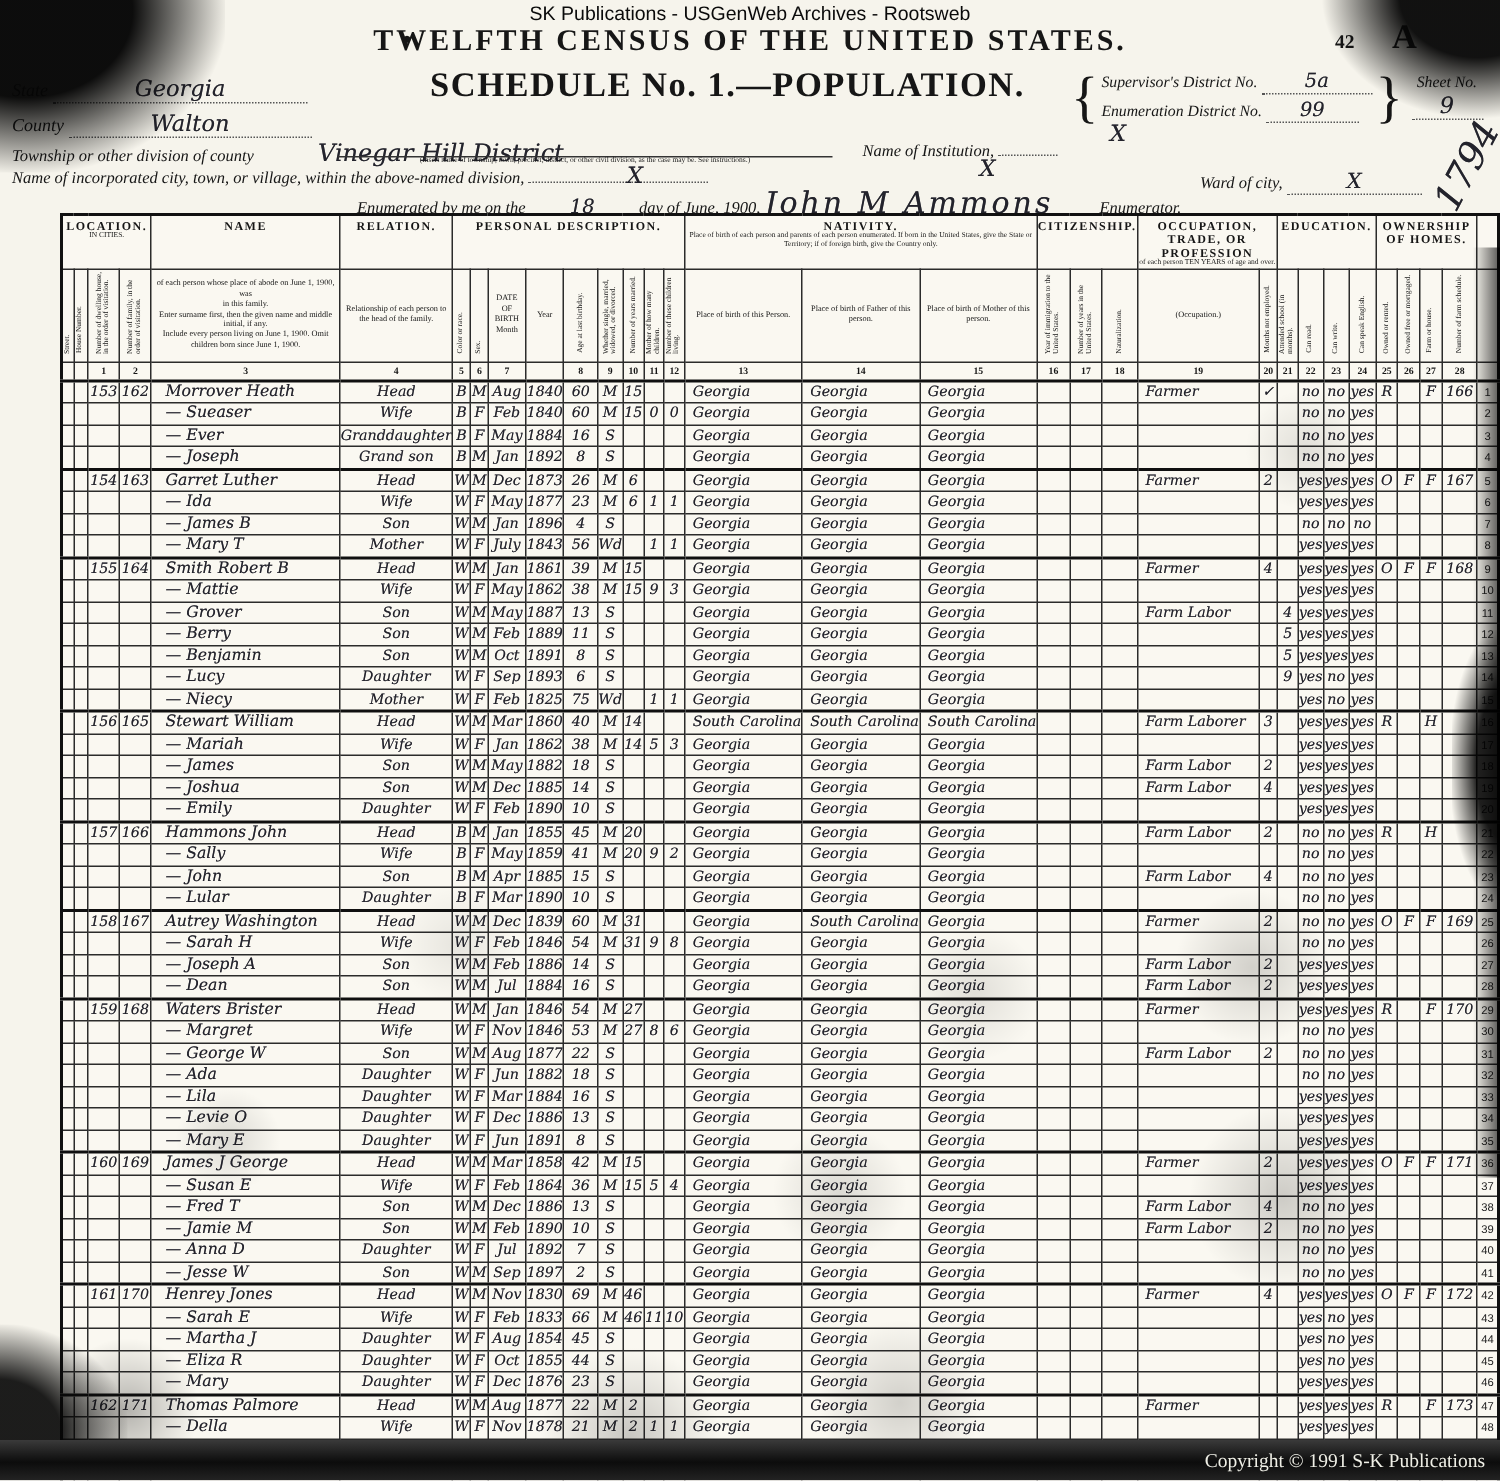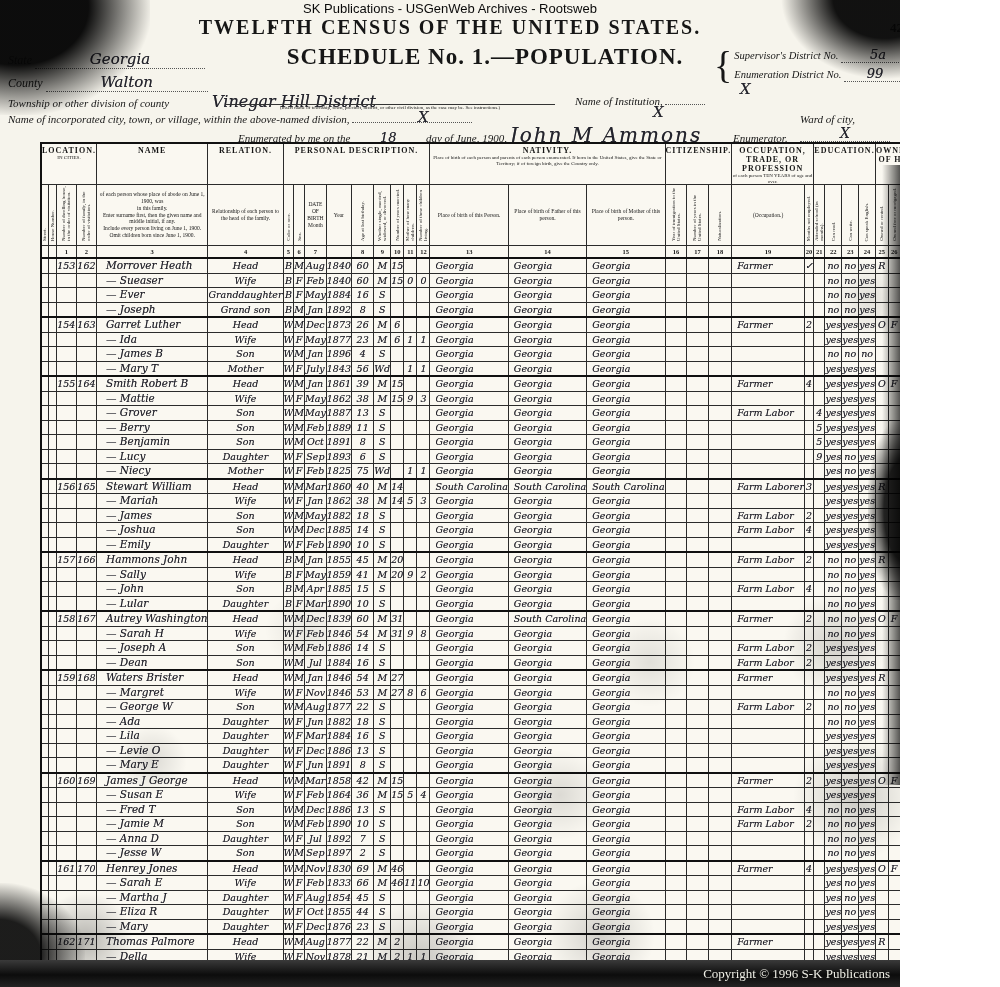--- a/index.html
+++ b/index.html
@@ -1,16 +1,16 @@
 <!DOCTYPE html>
 <html><head>
 <meta charset="utf-8">
 <style>
   html,body{margin:0;padding:0;}
-  .page{position:relative;width:900px;height:987px;background:#f6f4ec;overflow:hidden;
+  .page{position:relative;width:1000px;height:987px;background:#f6f4ec;overflow:hidden;
         font-family:"Liberation Serif","DejaVu Serif",serif;color:#161616;}
   
   .top-banner{position:absolute;top:1px;left:0;right:0;text-align:center;
         font-family:"Liberation Sans",sans-serif;font-size:13px;color:#0a0a0a;z-index:6;}
   .census-title{position:absolute;top:16px;left:0;right:0;text-align:center;
         font-size:20px;font-weight:bold;letter-spacing:2px;}
   .hole{position:absolute;top:20px;left:268px;font-size:11px;}
   .page-num{position:absolute;top:20px;left:890px;font-size:13px;font-weight:bold;}
   .sheet-letter{position:absolute;top:12px;left:928px;font-size:23px;font-weight:bold;}
   .fieldline{position:absolute;font-size:12px;font-style:italic;}
@@ -1985,15 +1985,15 @@
     </table>
 
   <div class="smudges"></div>
   <div class="blob blob-tl"></div>
   <div class="blob blob-tr"></div>
   <div class="blob blob-bl"></div>
   <div class="blob blob-r"></div>
   <div class="blob blob-r2"></div>
 
   <div class="bottom-bar">
-    <span>Copyright © 1996 S-K Publications</span>
+    <span>Copyright © 1991 S-K Publications</span>
   </div>
 </div>
 
 </body></html>

